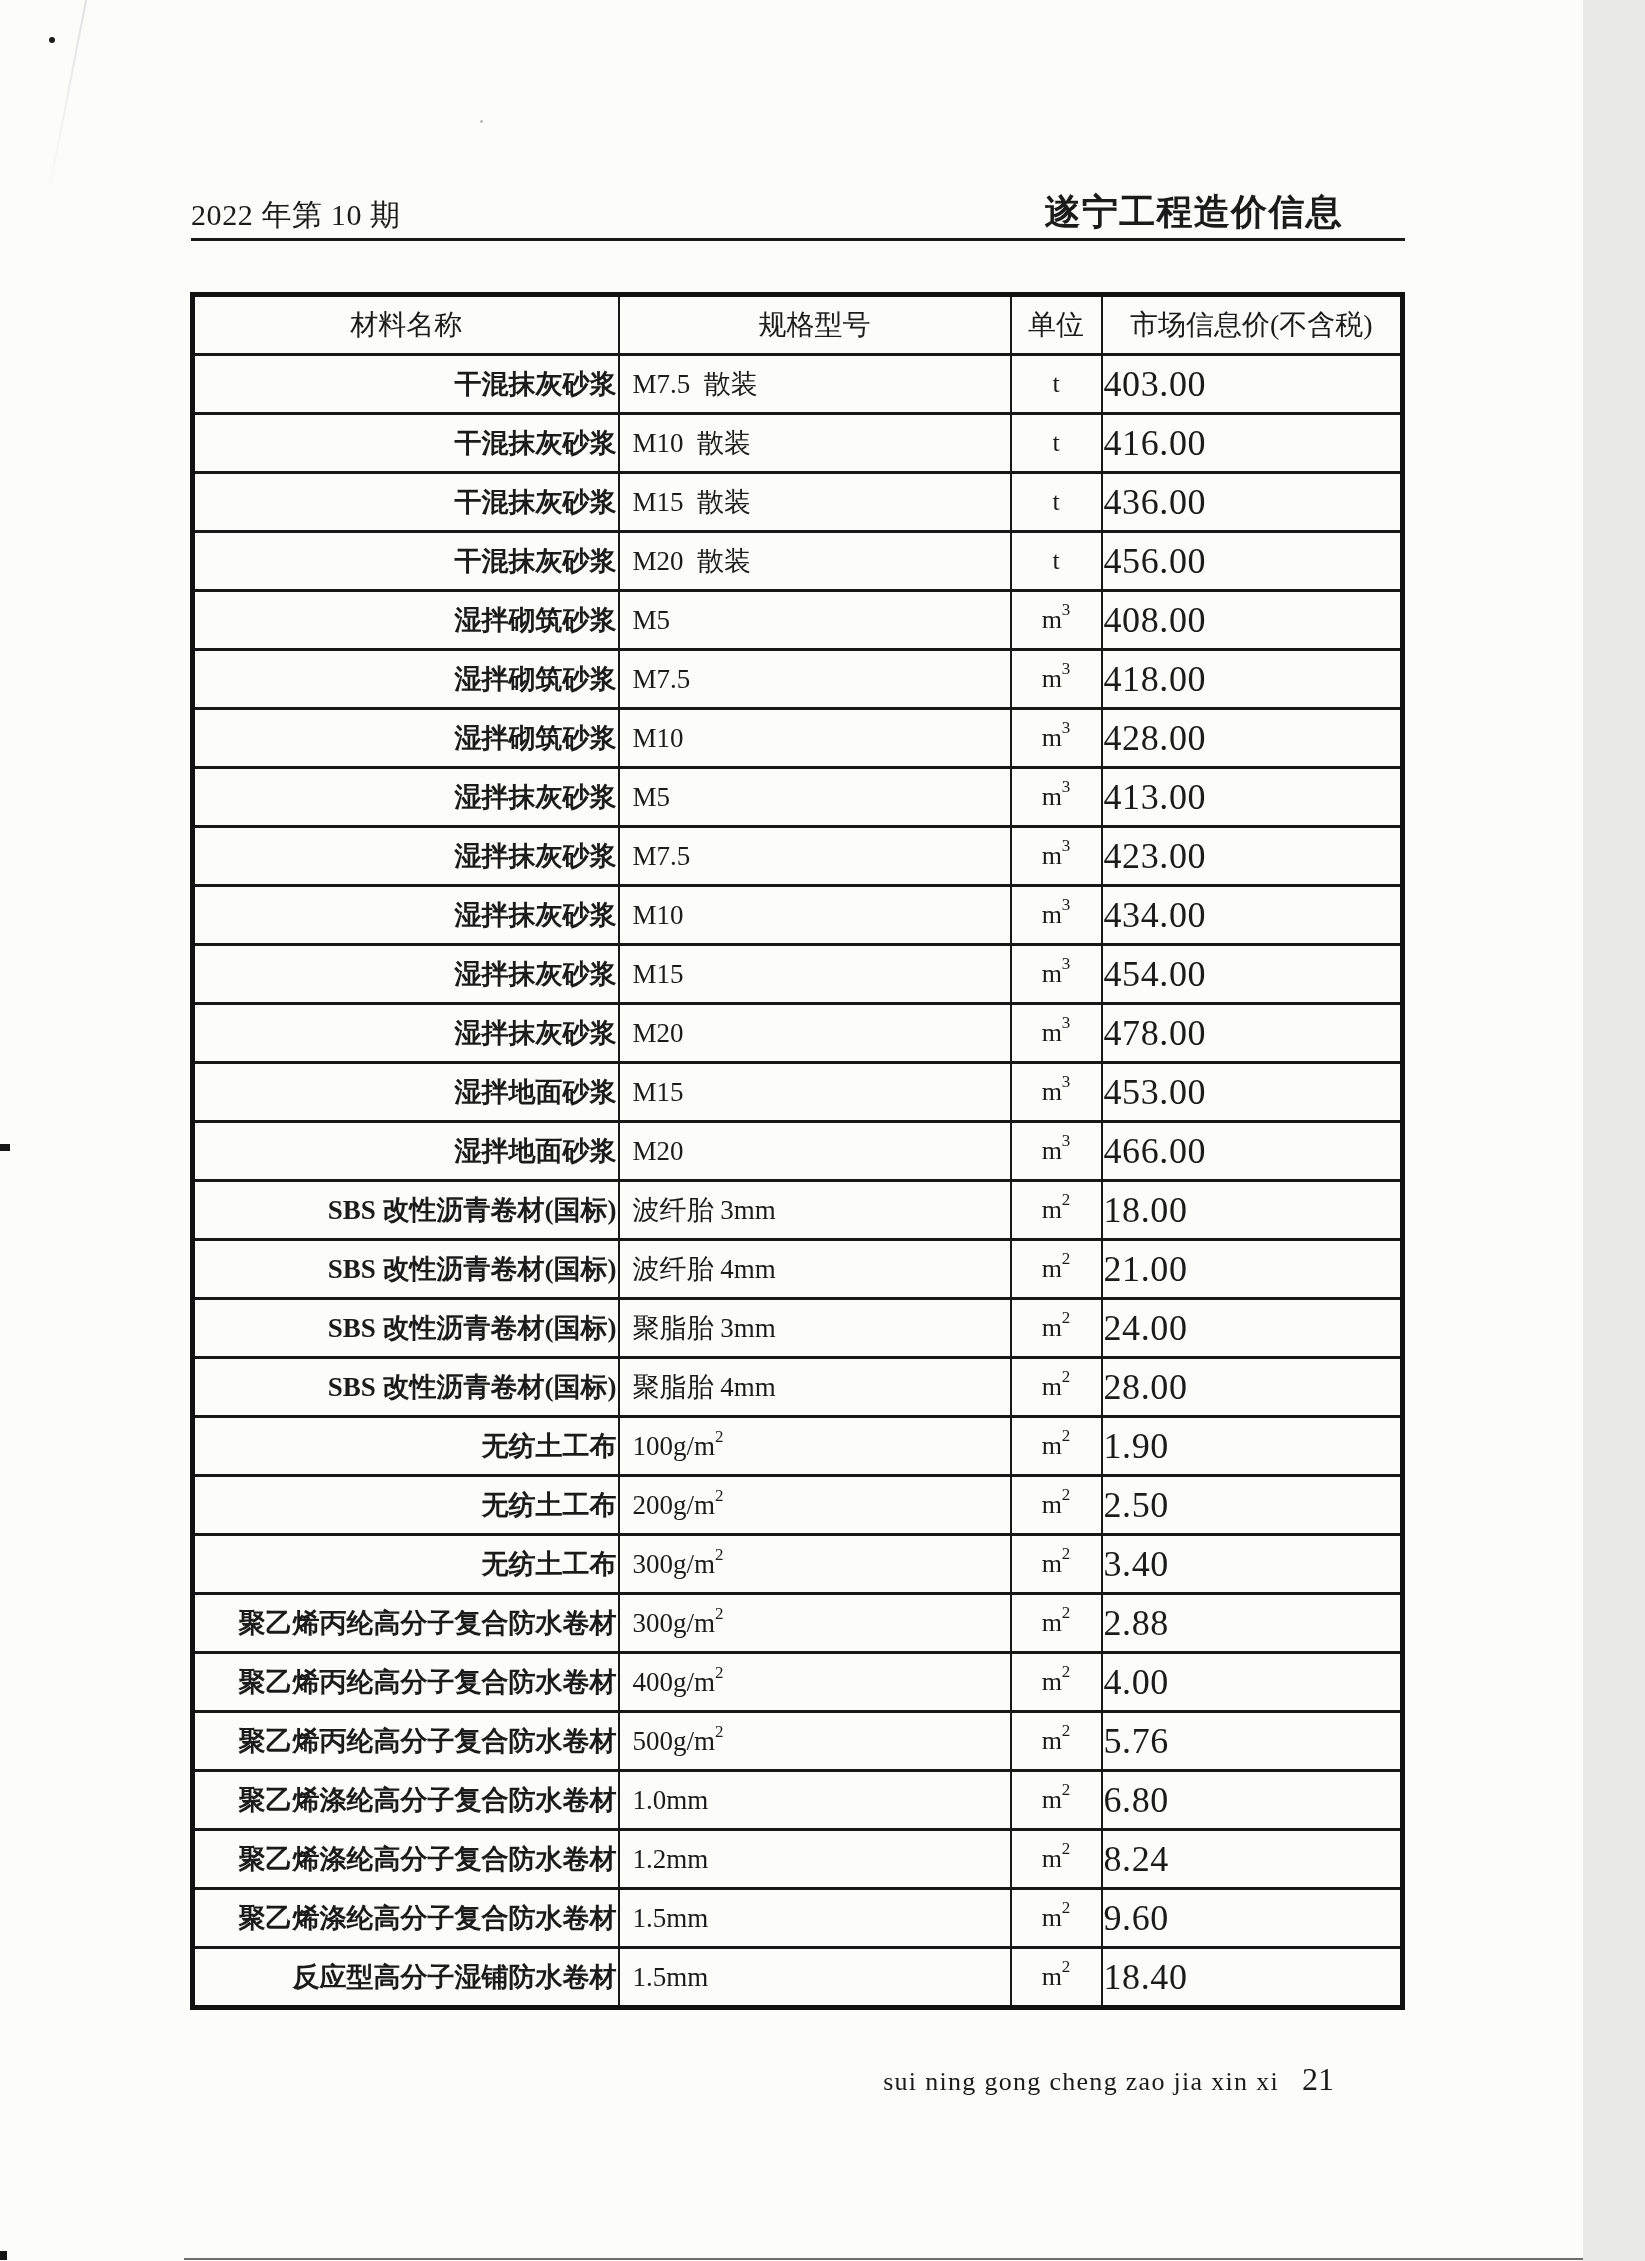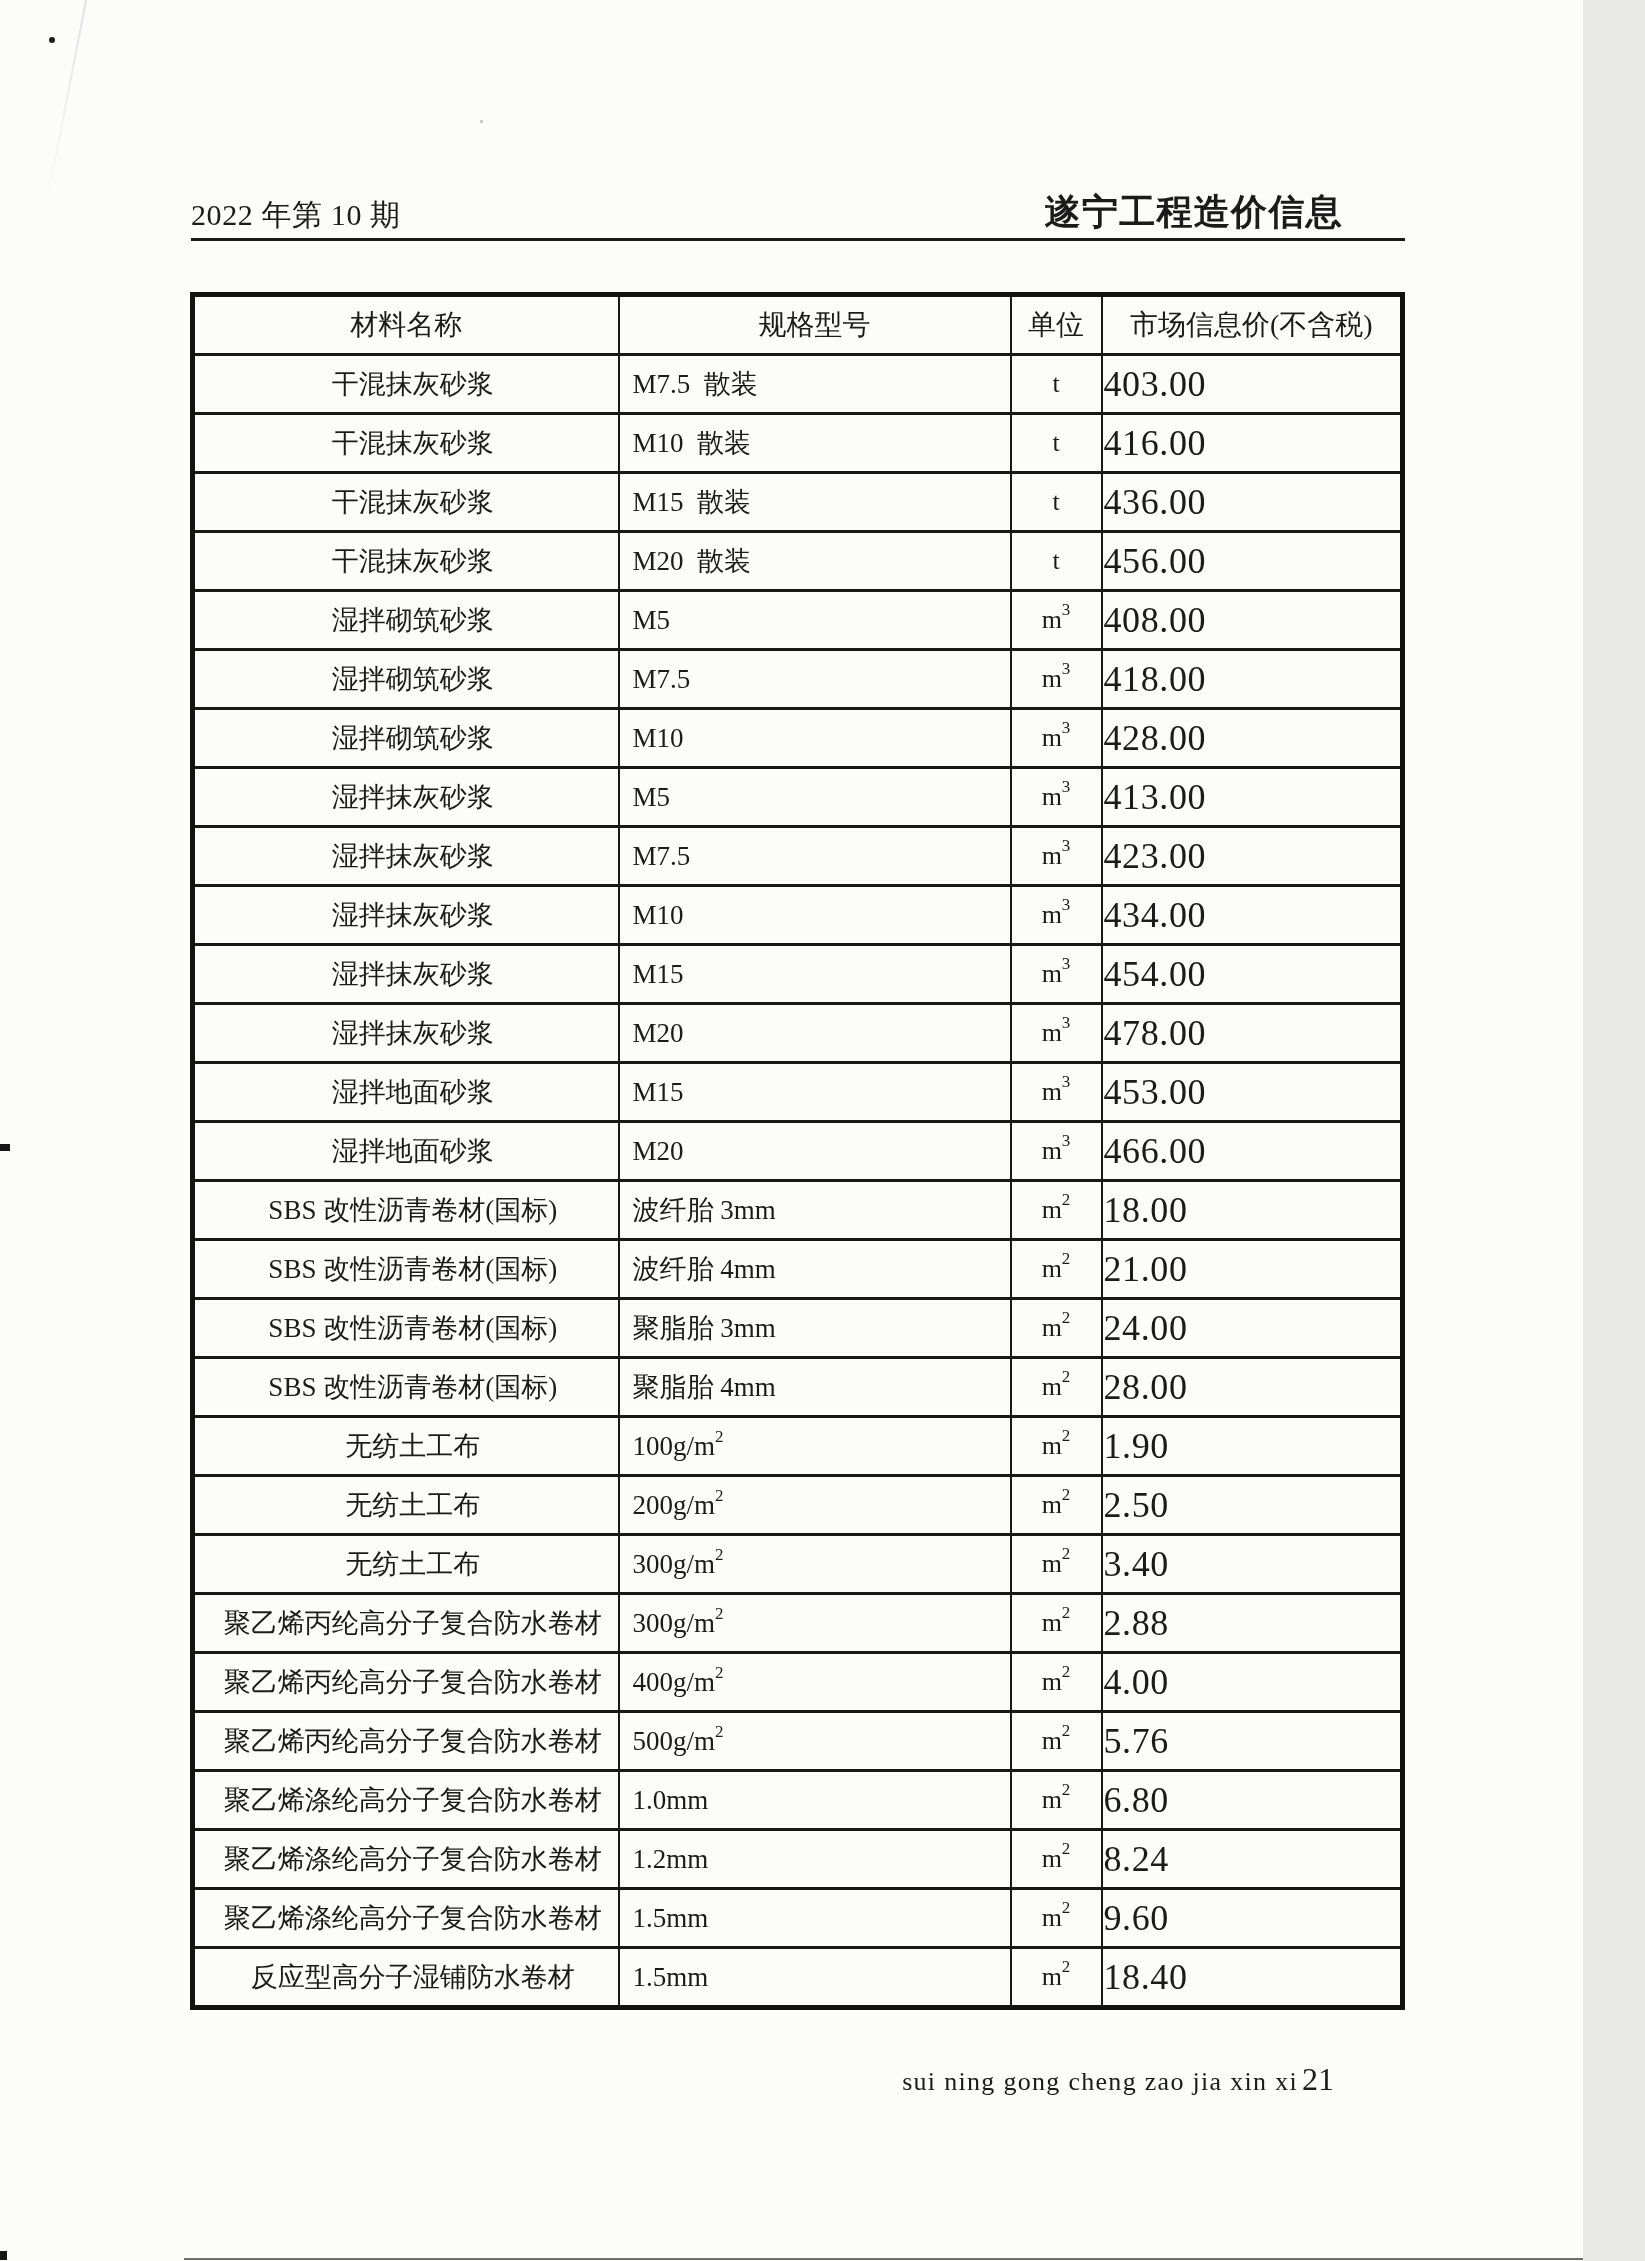--- a/index.html
+++ b/index.html
@@ -33,32 +33,32 @@
     border-collapse:collapse;table-layout:fixed;
     border:5.2px solid #121212;
   }
   col.c1{width:426px;} col.c2{width:392px;} col.c3{width:91px;} col.c4{width:301px;}
   .price th,.price td{
     border:2.6px solid #181818;border-top-width:3.2px;border-bottom-width:3.2px;
     vertical-align:middle;color:#1b1b1b;overflow:hidden;
   }
   .price th{height:54px;font-size:28px;font-weight:normal;white-space:nowrap;}
   .price td{height:54px;font-size:27px;}
-  td.c-name{text-align:center;padding-left:14px;white-space:nowrap;}
+  td.c-name{text-align:right;padding-left:14px;white-space:nowrap;font-weight:bold;}
   td.c-spec{text-align:left;padding-left:13px;white-space:pre;font-family:Liberation Serif, serif;}
   td.c-unit{text-align:center;font-size:26px;}
   td.c-price{text-align:left;font-size:36px;letter-spacing:0.6px;}
   .sup{font-size:17px;vertical-align:13px;line-height:0;}
 
   
   .footer{
     position:absolute;right:249px;top:2061px;
     font-size:26px;letter-spacing:1.3px;white-space:nowrap;
   }
-  .footer .pageno{font-size:32px;margin-left:4px;letter-spacing:0;}
+  .footer .pageno{font-size:32px;margin-left:23px;letter-spacing:0;}
 
   
   .art{position:absolute;pointer-events:none;}
   .a-dot{left:49px;top:37px;width:5.8px;height:5.8px;background:#1d1d1d;border-radius:50%;}
   .a-streak{left:66px;top:-7.7px;width:1.9px;height:213px;
     background:linear-gradient(#b9bcc4,rgba(185,188,196,0));
     transform:rotate(11deg);opacity:.45;}
   .a-dash{left:0;top:1144px;width:9.7px;height:7px;background:#161616;}
   .a-corner{left:0;top:2251px;width:7px;height:9px;background:#161616;}
   .a-bottomline{left:184px;top:2258px;width:1461px;height:1.9px;background:#4a4a4a;opacity:.8;}

